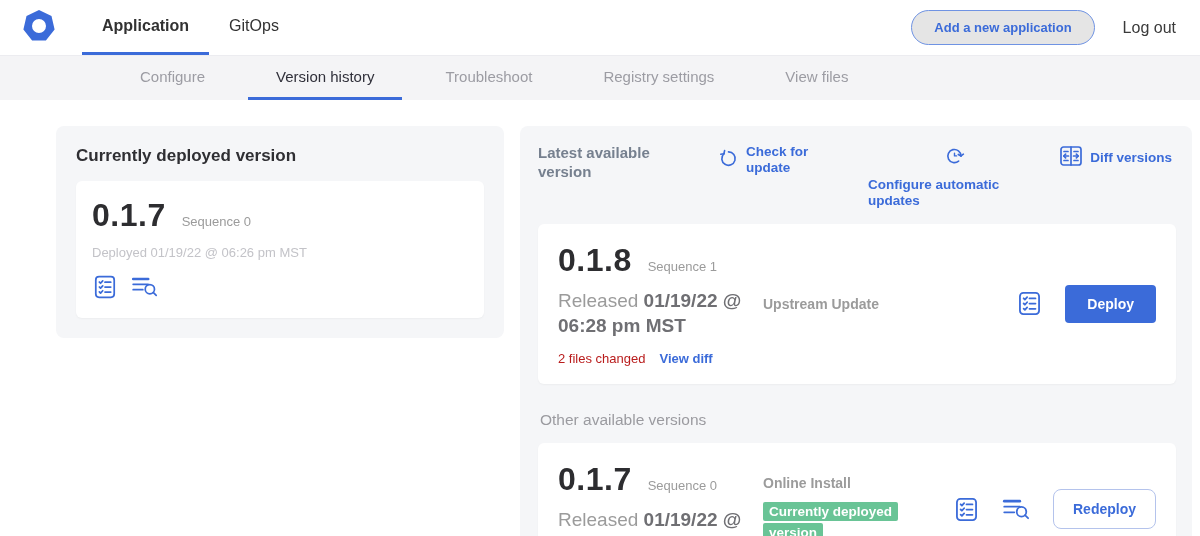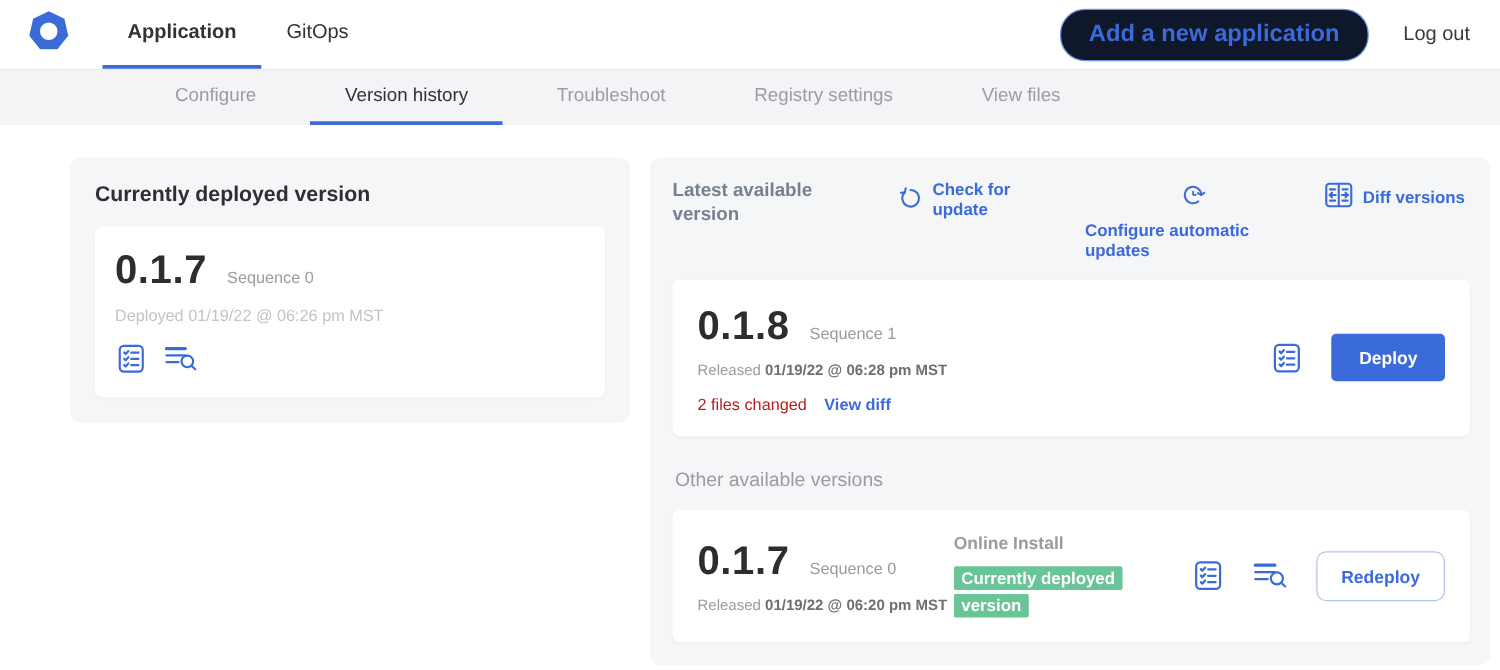--- a/index.html
+++ b/index.html
@@ -6,21 +6,21 @@
   html,body { background:#fff; }
   body { font-family:"Liberation Sans","DejaVu Sans",sans-serif; color:#323232; }
   .page { width:1200px; height:536px; overflow:hidden; background:#fff; }
 
   
   .topnav { height:56px; display:flex; align-items:stretch; background:#fff; padding:0 24px 0 22px; border-bottom:1px solid #ececf0; }
   .logo-wrap { display:flex; align-items:center; margin-right:26px; }
   .top-tab { display:flex; align-items:center; padding:0 20px; font-size:16px; color:#323232; border-bottom:3px solid transparent; cursor:pointer; }
   .top-tab.active { border-bottom-color:#3b6bd9; font-weight:700; }
   .top-right { margin-left:auto; display:flex; align-items:center; gap:28px; }
-  .add-btn { background:#0f172a; border:1px solid #6f93e3; color:#3b6bd9; font-weight:700; font-size:19px; padding:9px 22px; border-radius:20px; cursor:pointer; font-family:inherit; }
+  .add-btn { background:#e5e5e5; border:1px solid #6f93e3; color:#3b6bd9; font-weight:700; font-size:13px; padding:9px 22px; border-radius:20px; cursor:pointer; font-family:inherit; }
   .logout { font-size:16px; color:#3a3a3a; cursor:pointer; }
 
   
   .subnav { height:44px; background:#f4f4f6; display:flex; align-items:stretch; padding-left:112px; gap:15px; }
   .sub-tab { display:flex; align-items:center; padding:0 28px; font-size:15px; color:#9c9ca3; border-bottom:3px solid transparent; cursor:pointer; }
   .sub-tab.active { color:#30303a; font-weight:500; border-bottom-color:#3b6bd9; }
 
   
   .main { display:flex; align-items:flex-start; gap:16px; padding:26px 8px 0 8px;margin-left:48px; }
   .panel { background:#f5f6f8; border-radius:8px; }
@@ -40,21 +40,21 @@
   .avail-header { display:flex; align-items:flex-start; }
   .avail-title { width:158px; font-size:15px; font-weight:600; color:#76808f; line-height:1.25; }
   .hdr-action { display:flex; align-items:center; gap:7px; color:#3b6bd9; font-size:13.5px; font-weight:600; line-height:1.2; cursor:pointer; }
   .hdr-action svg { stroke:#3b6bd9; fill:none; stroke-width:1.7; stroke-linecap:round; stroke-linejoin:round; flex:none; margin-top:1px; }
   .act-check { margin-left:22px; width:110px; }
   .act-config { margin-left:40px; width:172px;flex-direction:column; }
   .act-diff { margin-left:auto; margin-right:4px; align-items:center; }
 
   .version-card { display:flex; align-items:center; padding:18px 20px; margin-top:14px; }
   .vc-left { width:205px; }
-  .released { font-size:12px; margin-top:9px; width:200px; line-height:1.35; }
+  .released { font-size:19px; margin-top:9px; width:200px; line-height:1.35; }
   .released .lbl { color:#9b9b9b; }
   .released .date { color:#6f6f73; font-weight:700; }
   .files-row { display:flex; gap:14px; margin-top:12px; font-size:13px; }
   .files-changed { color:#b91c1c; }
   .view-diff { color:#3b6bd9; font-weight:700; cursor:pointer; }
   .vc-mid { width:185px; font-size:14px; font-weight:600; color:#9b9b9b; }
   .vc-right { margin-left:auto; display:flex; align-items:center; gap:22px; }
   .deploy-btn { background:#3b6bd9; color:#fff; border:none; font-weight:700; font-size:14px; padding:11px 22px; border-radius:4px; cursor:pointer; font-family:inherit; }
   .redeploy-btn { background:#fff; color:#3b6bd9; border:1px solid #b4c3ec; font-weight:700; font-size:14px; padding:11px 19px; border-radius:8px; cursor:pointer; font-family:inherit; }
   .other-title { font-size:15.5px; color:#9b9ba0; margin:27px 2px 12px 2px; }
@@ -196,20 +196,21 @@
           </div>
           <div class="released">
             <span class="lbl">Released</span>
             <span class="date">01/19/22 @ 06:28 pm MST</span>
           </div>
           <div class="files-row">
             <span class="files-changed">2 files changed</span>
             <span class="view-diff">View diff</span>
           </div>
         </div>
+        <div class="vc-mid">Upstream Update</div>
         <div class="vc-right">
           <span class="blue-icon">
             <svg width="27" height="27" viewBox="0 0 24 24">
               <rect x="3.5" y="2.5" width="17" height="19" rx="3"></rect>
               <polyline points="6.8,7.4 7.9,8.5 9.9,6.3"></polyline>
                 <line x1="12" y1="7.5" x2="17.3" y2="7.5"></line>
               <polyline points="6.8,12 7.9,13.1 9.9,10.9"></polyline>
                 <line x1="12" y1="12.1" x2="17.3" y2="12.1"></line>
               <polyline points="6.8,16.6 7.9,17.7 9.9,15.5"></polyline>
                 <line x1="12" y1="16.7" x2="17.3" y2="16.7"></line>

